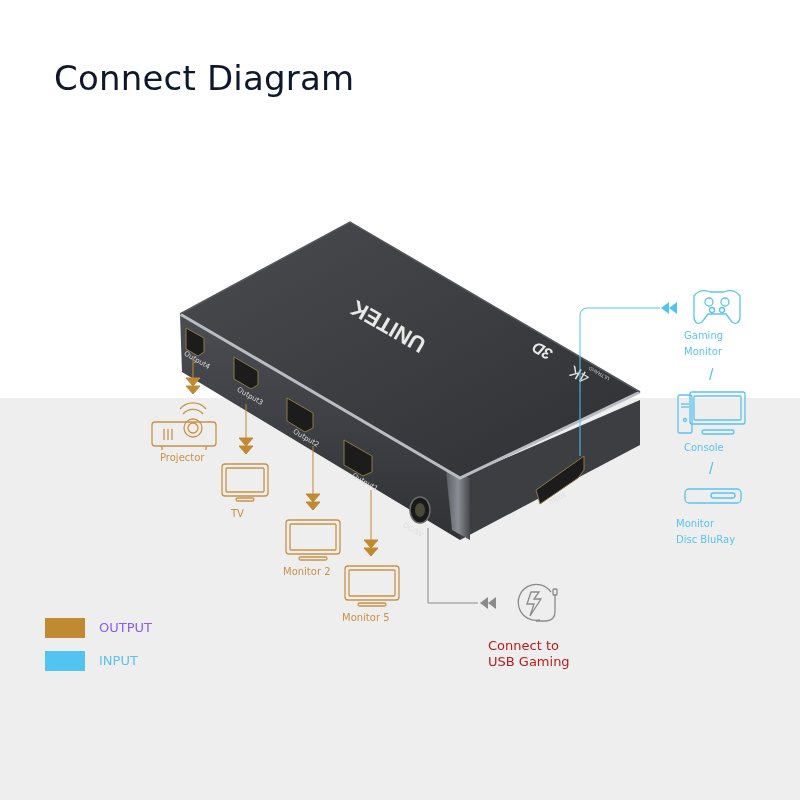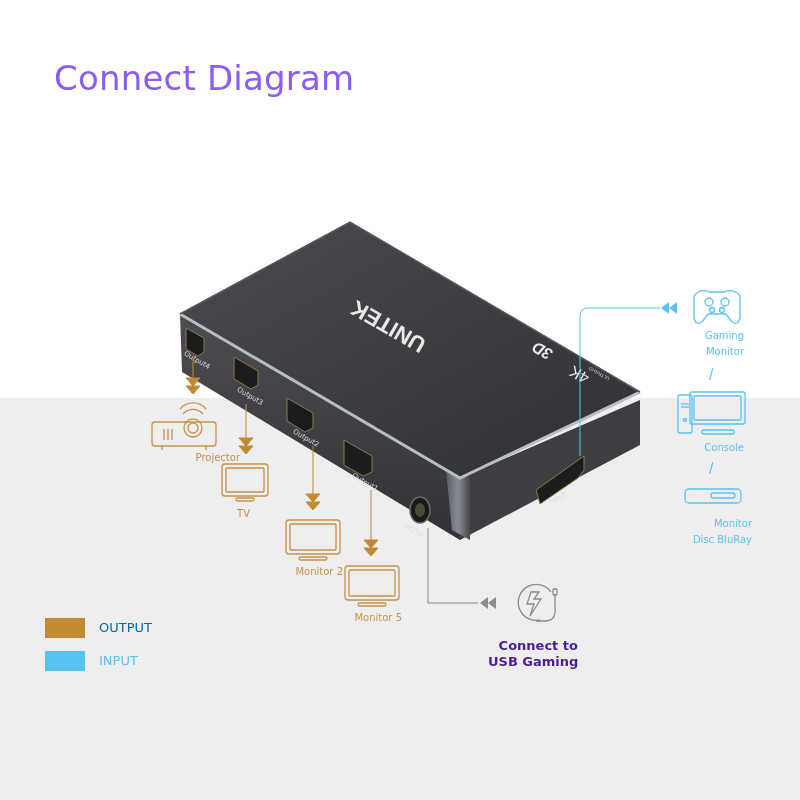--- a/index.html
+++ b/index.html
@@ -7,28 +7,28 @@
     width: 800px; height: 800px; position: relative; overflow: hidden;
     background: #ffffff;
     font-family: "Liberation Sans", "DejaVu Sans", sans-serif;
   }
   .band {
     position: absolute; left: 0; top: 398px; width: 800px; height: 402px;
     background: #eeeeee;
   }
   .title {
     position: absolute; left: 54px; top: 58px;
-    font-size: 34px; color: #8b5cf6; letter-spacing: 0.2px;
+    font-size: 34px; color: #0f172a; letter-spacing: 0.2px;
     font-family: "DejaVu Sans", sans-serif; font-weight: normal;
   }
   svg.diagram { position: absolute; left: 0; top: 0; }
-  .lbl { position: absolute; font-size: 10px; text-align: right; white-space: nowrap; font-family: "DejaVu Sans", sans-serif; }
+  .lbl { position: absolute; font-size: 10px; text-align: left; white-space: nowrap; font-family: "DejaVu Sans", sans-serif; }
   .out-lbl { color: #c8924a; }
   .in-lbl { color: #5bc3ee; line-height: 16px; }
-  .usb-lbl { color: #4c1d95; font-size: 13px; line-height: 16px; font-weight: bold; }
+  .usb-lbl { color: #b91c1c; font-size: 13px; line-height: 16px; }
   .legend-swatch { position: absolute; width: 40px; height: 20px; }
   .legend-text { position: absolute; font-size: 13px; font-family: "DejaVu Sans", sans-serif; }
   .slash { position: absolute; font-size: 16px; color: #5bc3ee; }
 </style>
 </head>
 <body>
 
 <div class="band"></div>
 
 <div class="title">Connect Diagram</div>
@@ -171,22 +171,22 @@
     <polygon points="488,603 496,597 496,609" stroke="none"></polygon>
   </g>
   <g fill="none" stroke="#8a8a8a" stroke-width="1.3">
     <path d="M551,592 A18,18 0 1 0 540,620"></path>
     <path d="M531,592 L527,604 L534,604 L530,616 L541,599 L534,599 L539,592 Z"></path>
     <path d="M555,594 L555,612 Q555,620 546,621 L536,621"></path>
     <rect x="553" y="589" width="4" height="6" rx="1"></rect>
   </g>
 </svg>
 
-<div class="lbl out-lbl" style="left:160px; top:452px; width:52px;margin-left:28px;">Projector</div>
-<div class="lbl out-lbl" style="left:210px; top:508px; width:40px;">TV</div>
+<div class="lbl out-lbl" style="left:160px; top:452px; width:52px;">Projector</div>
+<div class="lbl out-lbl" style="left:231px; top:508px; width:40px;">TV</div>
 <div class="lbl out-lbl" style="left:283px; top:566px; width:60px;">Monitor 2</div>
 <div class="lbl out-lbl" style="left:342px; top:612px; width:60px;">Monitor 5</div>
 
 <div class="lbl in-lbl" style="left:684px; top:328px; width:60px;">
   <div>Gaming</div>
   <div>Monitor</div>
 </div>
 <div class="slash" style="left:709px; top:366px;">/</div>
 <div class="lbl in-lbl" style="left:684px; top:440px; width:60px;">Console</div>
 <div class="slash" style="left:709px; top:460px;">/</div>
@@ -195,16 +195,16 @@
   <div>Disc BluRay</div>
 </div>
 
 <div class="lbl usb-lbl" style="left:488px; top:638px; width:90px;">
   <div>Connect to</div>
   <div>USB Gaming</div>
 </div>
 
 <div>
   <div class="legend-swatch" style="left:45px; top:618px; background:#c08a33;"></div>
-  <div class="legend-text" style="left:99px; top:620px; color:#0369a1;">OUTPUT</div>
+  <div class="legend-text" style="left:99px; top:620px; color:#8b5cf6;">OUTPUT</div>
   <div class="legend-swatch" style="left:45px; top:651px; background:#55c3f0;"></div>
   <div class="legend-text" style="left:99px; top:653px; color:#5bc3ee;">INPUT</div>
 </div>
 
 </body></html>

